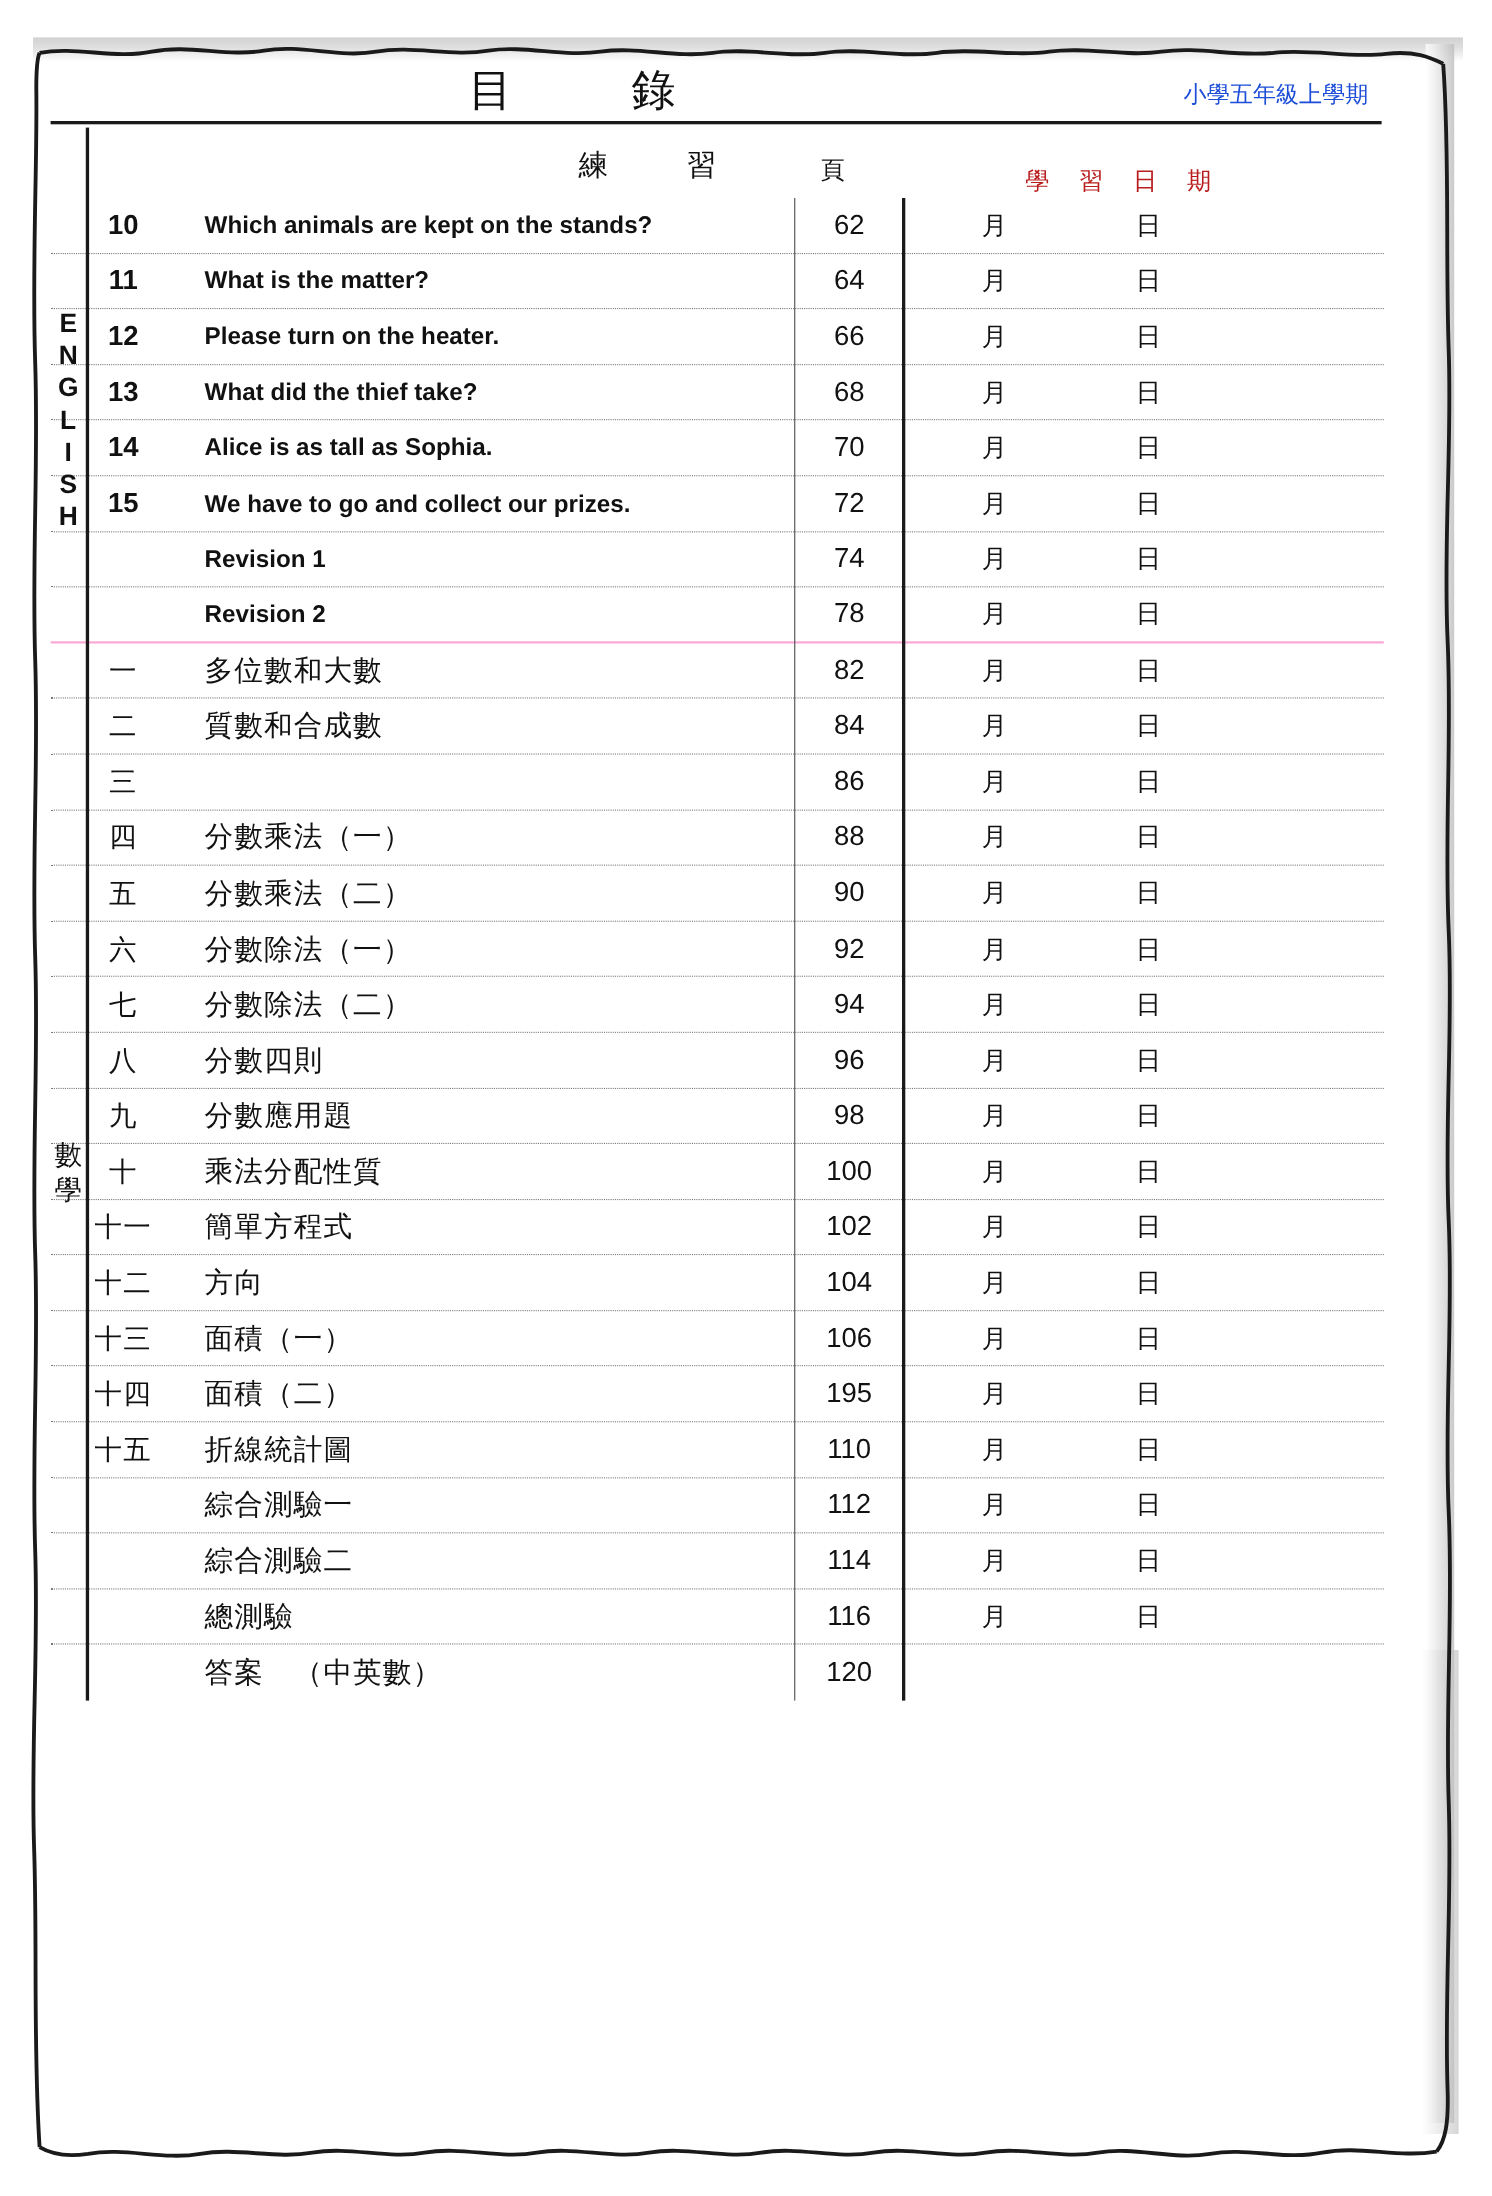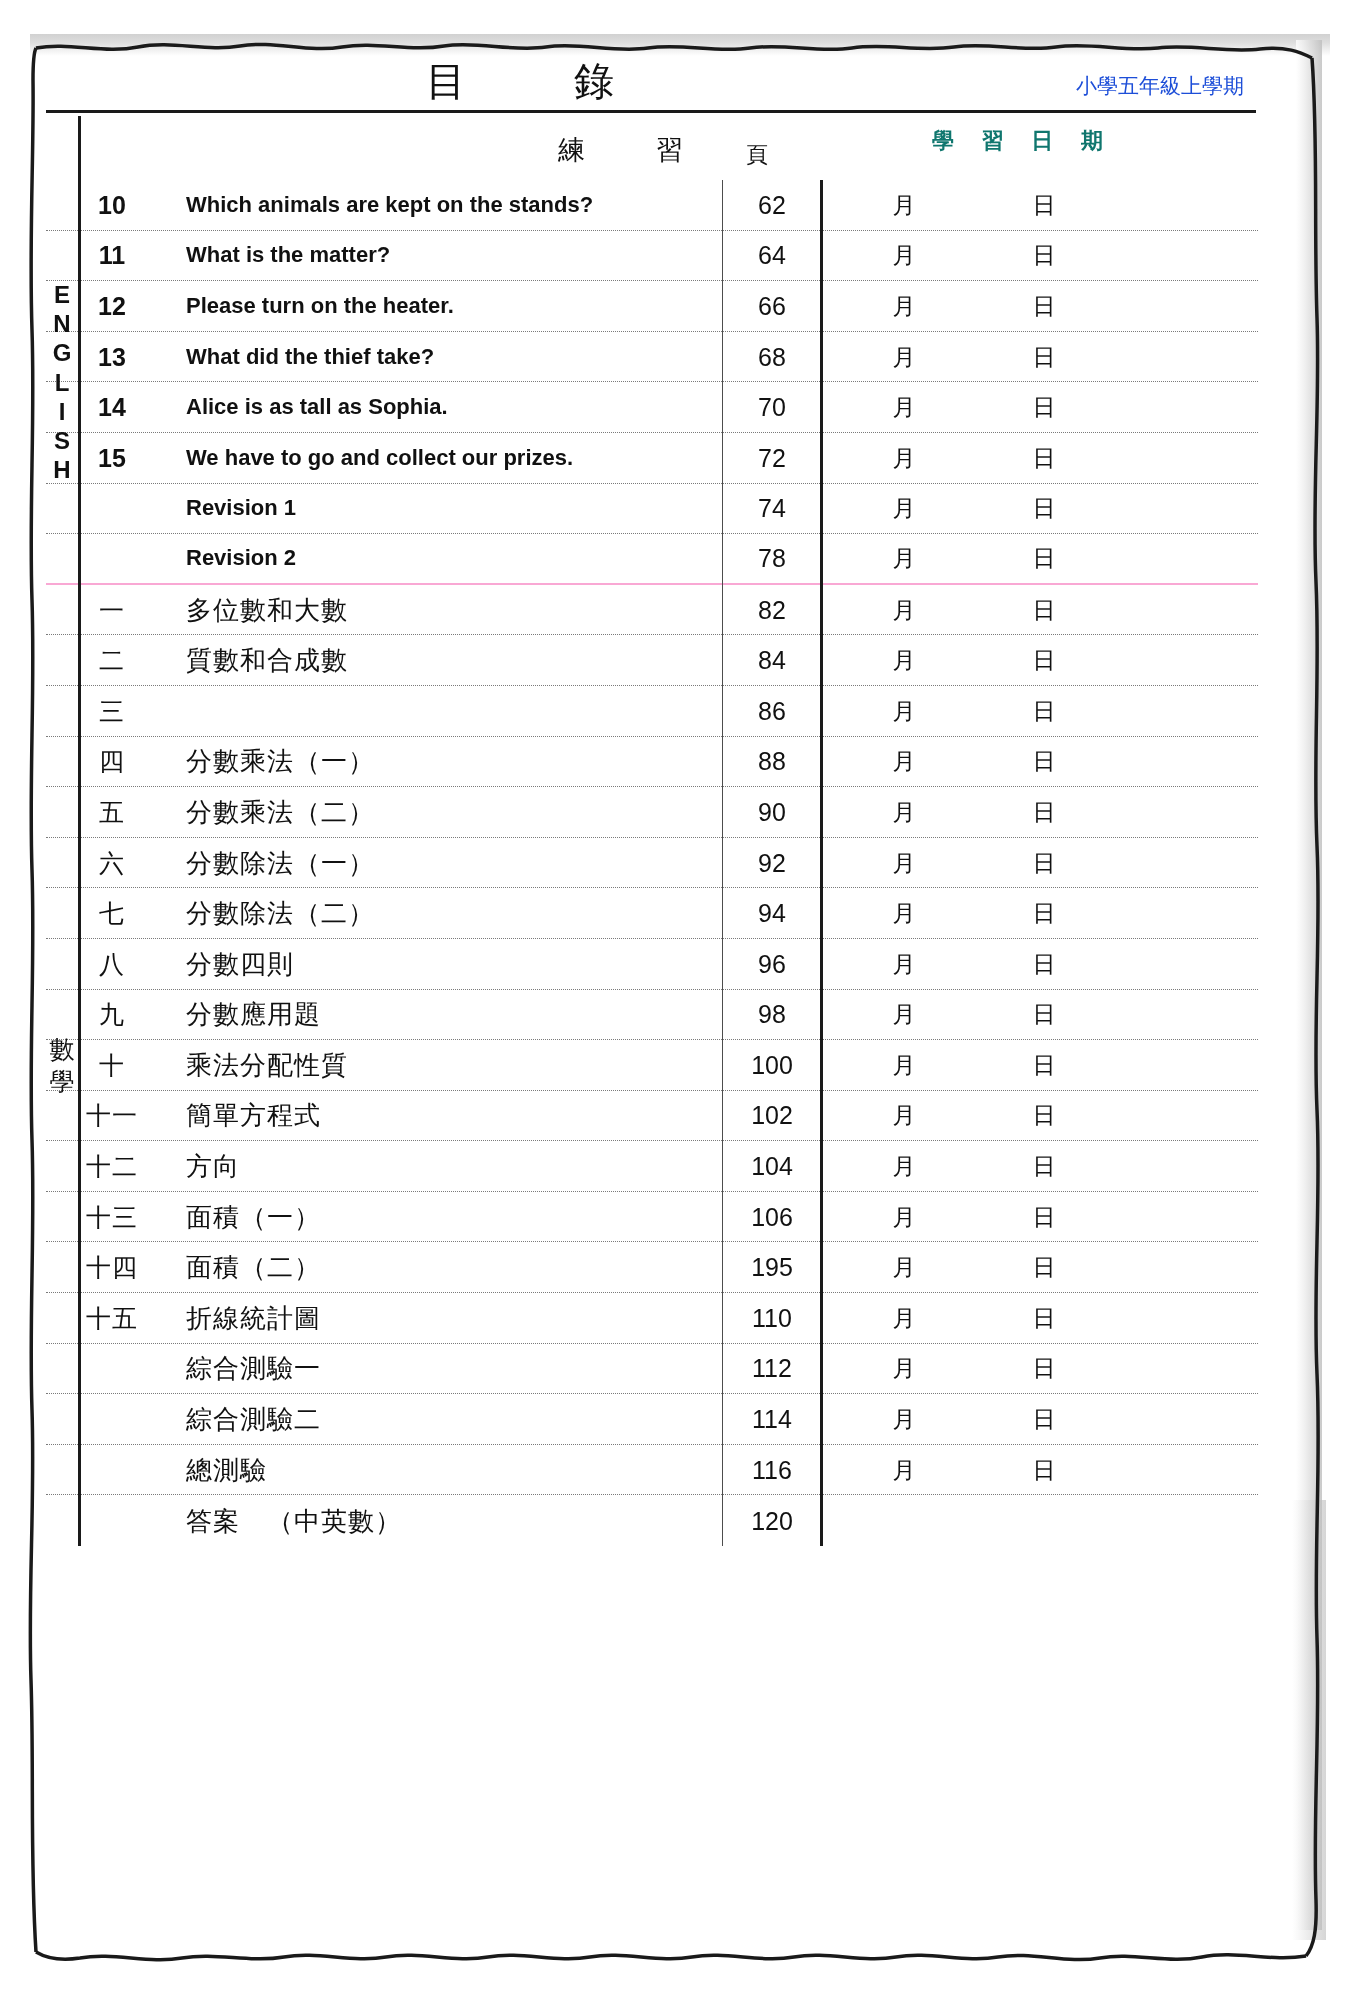--- a/index.html
+++ b/index.html
@@ -109,39 +109,37 @@
     height: 64px;
   }
   .col-head .h-practice {
     position: absolute;
     left: 480px;
     top: 16px;
     font-family: "DejaVu Sans", sans-serif;
     font-size: 27px;
     letter-spacing: 22px;
     color: #111;
-    margin-left: 32px;
   }
   .col-head .h-page {
     position: absolute;
     left: 700px;
     top: 24px;
     font-family: "DejaVu Sans", sans-serif;
     font-size: 22px;
     color: #111;
   }
   .col-head .h-date {
     position: absolute;
     left: 886px;
-    top: 10px;
+    top: 34px;
     font-family: "DejaVu Sans", sans-serif;
     font-size: 22px;
     letter-spacing: 10px;
-    color: #0f766e;
-    font-weight: bold;
+    color: #b91c1c;
   }
 
   
   .grid {
     position: relative;
   }
   .row {
     position: relative;
     height: 50.6px;
     box-sizing: border-box;

